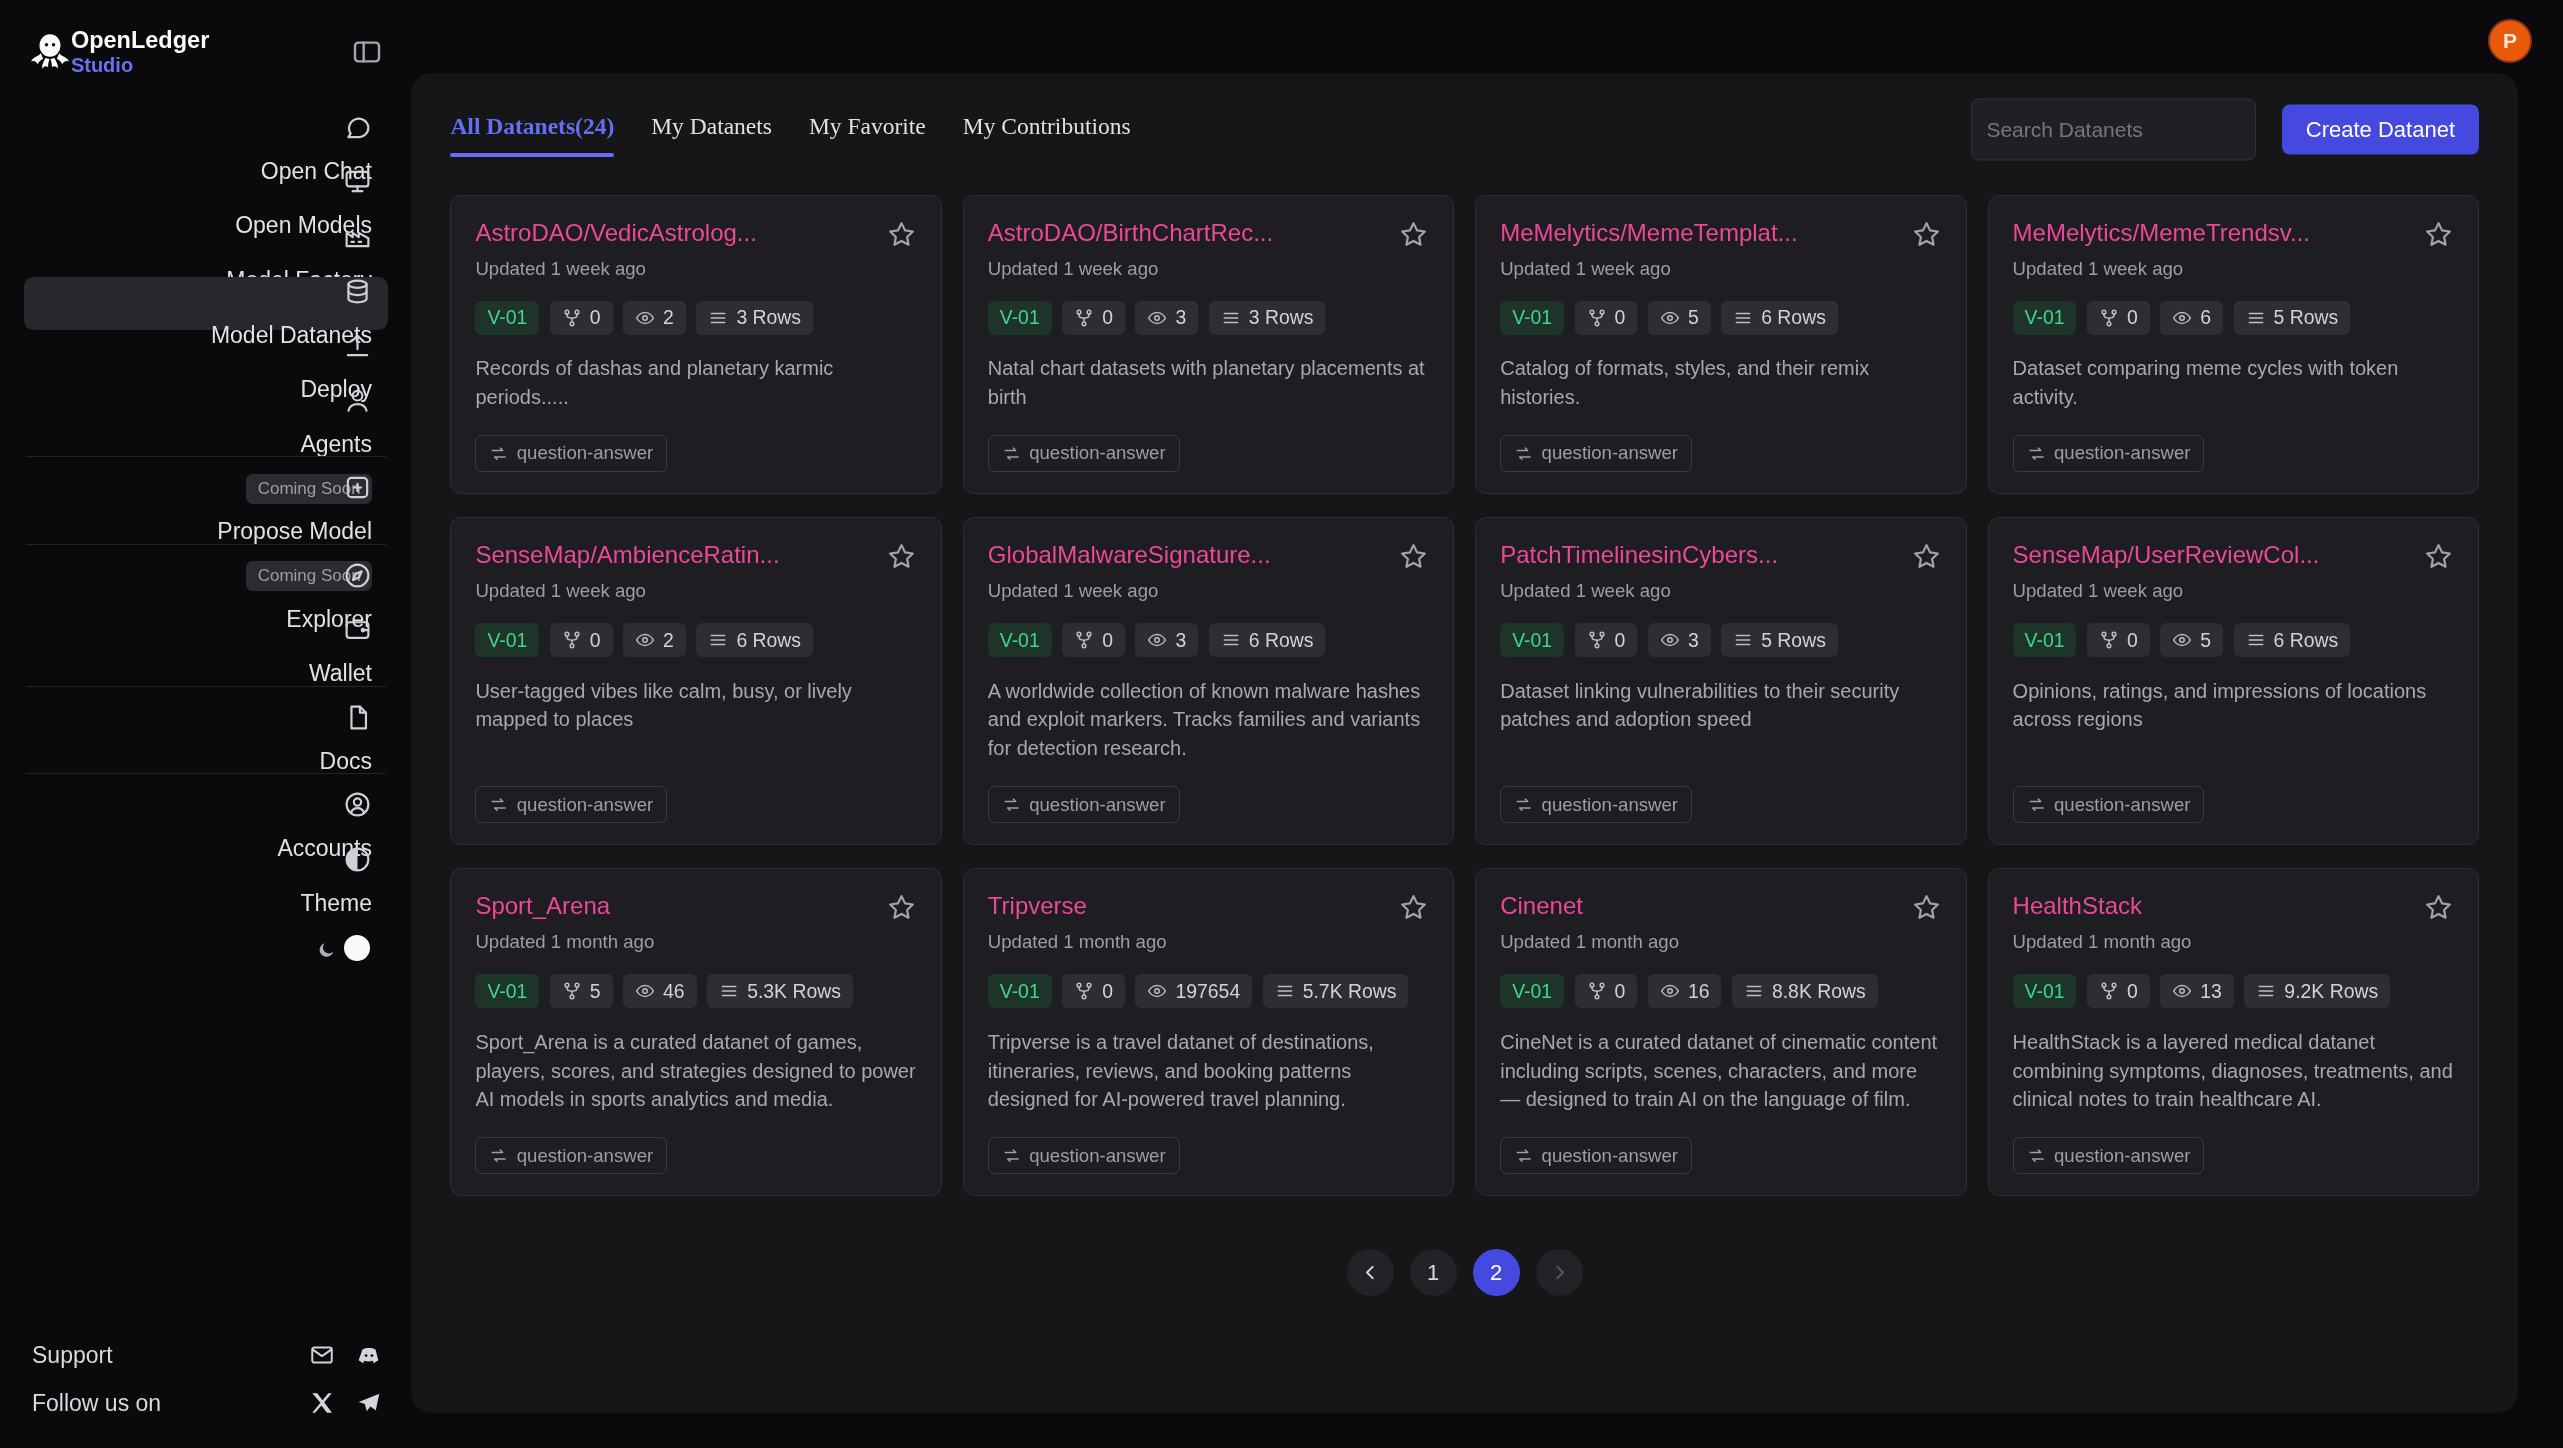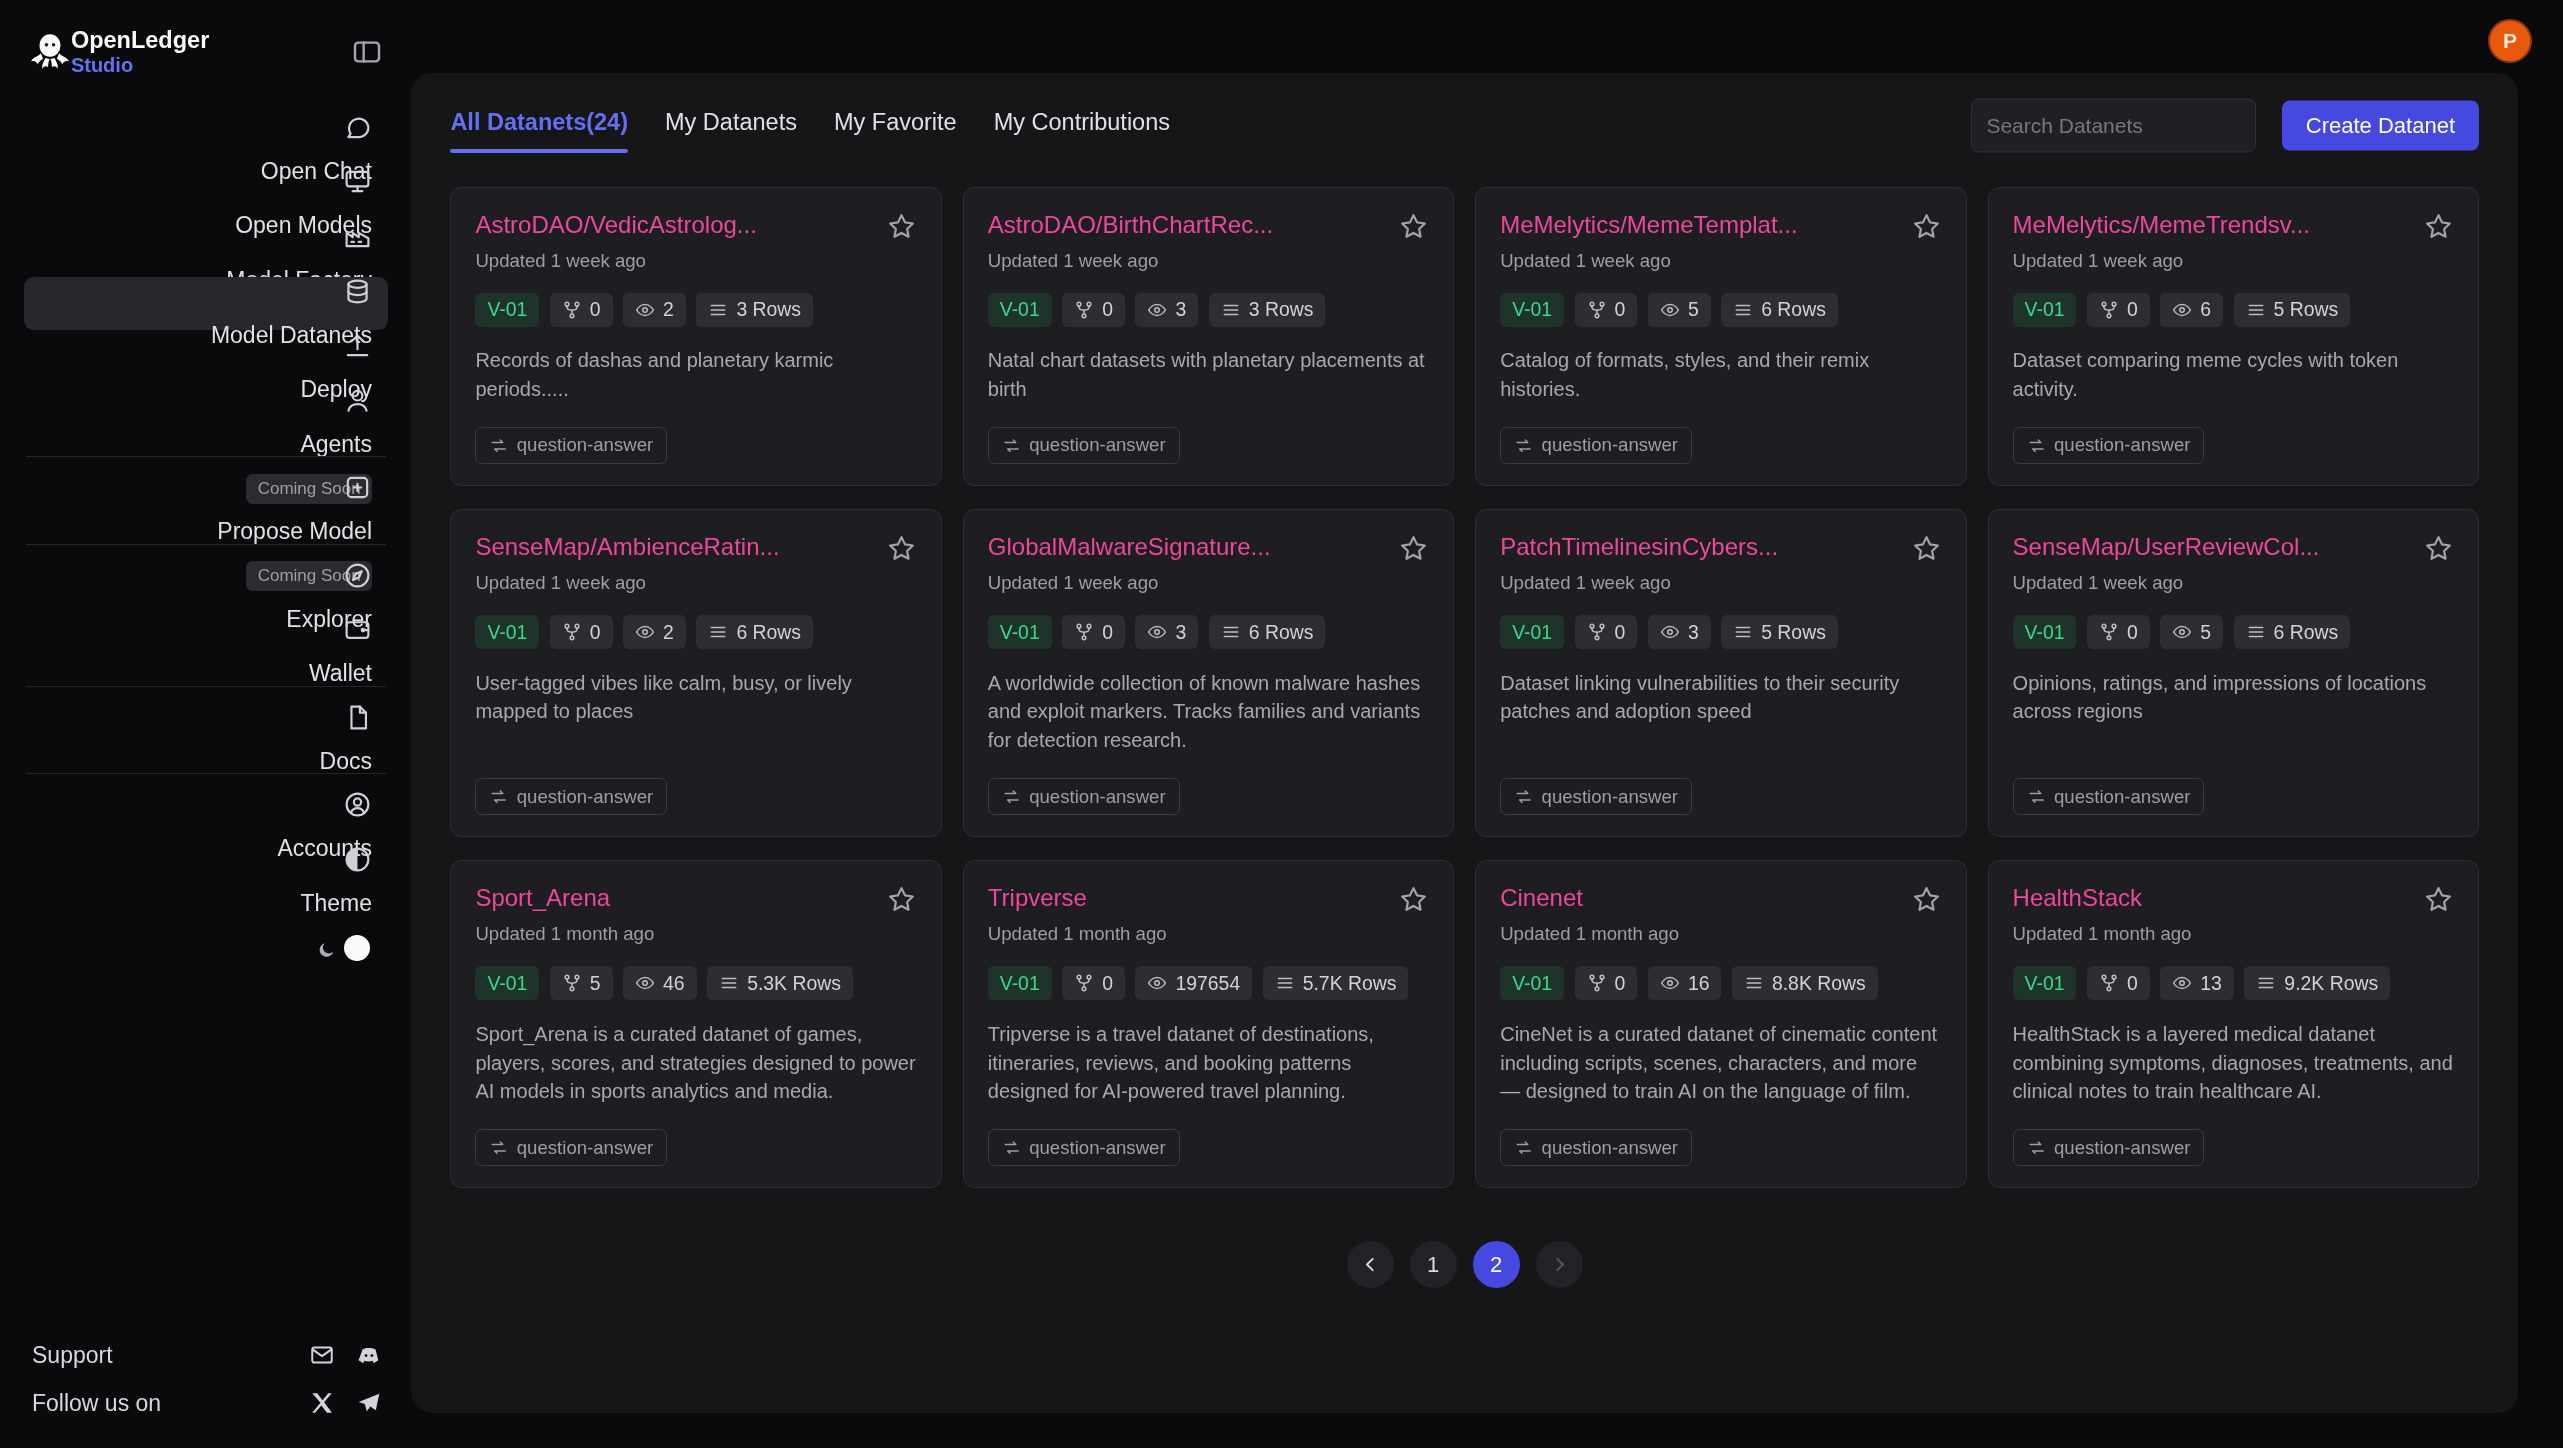--- a/index.html
+++ b/index.html
@@ -69,28 +69,28 @@
     font-size:21px; font-weight:bold; color:#ffe9d6; cursor:pointer;
   }
   .panel {
     width:100%; height:100%; background:#161619;
     border-radius:21px; padding:0 39px; overflow:hidden;
     display:flex; flex-direction:column;
   }
 
   .panel-header { display:flex; align-items:center; padding-top:32px; }
   .tabs { display:flex; gap:37px; align-items:flex-end; }
-  .tab { font-size:23.5px; color:#e0e0e6; cursor:pointer; padding-bottom:2px; }
+  .tab { font-size:23.5px; color:#e0e0e6; cursor:pointer; padding-bottom:2px;font-family:Liberation Serif, serif; }
   .tab::after { content:''; display:block; height:4px; border-radius:2.4px; background:transparent; margin-top:13px; }
   .tab.active { color:#6470f3; font-weight:bold; }
   .tab.active::after { background:#6470f3; }
 
   .header-right { margin-left:auto; display:flex; gap:26px; align-items:center; transform:translateY(-6.5px); }
   .search-box {
-    width:285px; height:54px; background:#202024; border:0.8px solid #313138;
+    width:285px; height:62px; background:#202024; border:0.8px solid #313138;
     border-radius:8px; display:flex; align-items:center; padding:0 14.6px;
   }
   .search-box input {
     flex:1; background:transparent; border:none; outline:none;
     font-size:21px; color:#d4d4da; font-family:"Liberation Sans", sans-serif;
   }
   .search-box input::placeholder { color:#76767f; }
   .search-ic { width:24px; height:24px; color:#9d9da6; }
   .search-ic svg { width:100%; height:100%; }
   .create-btn {

